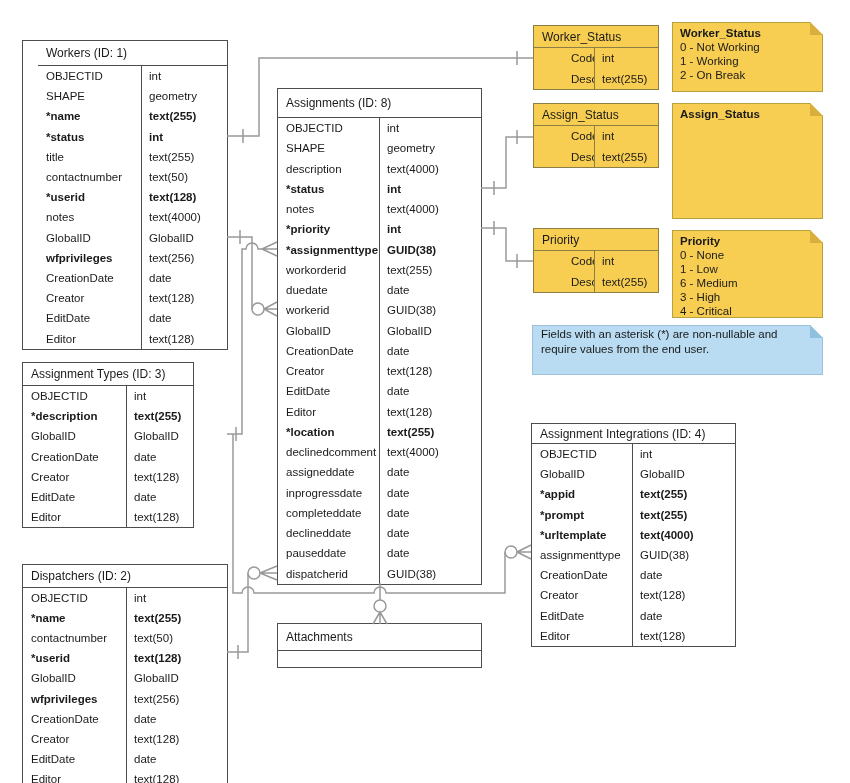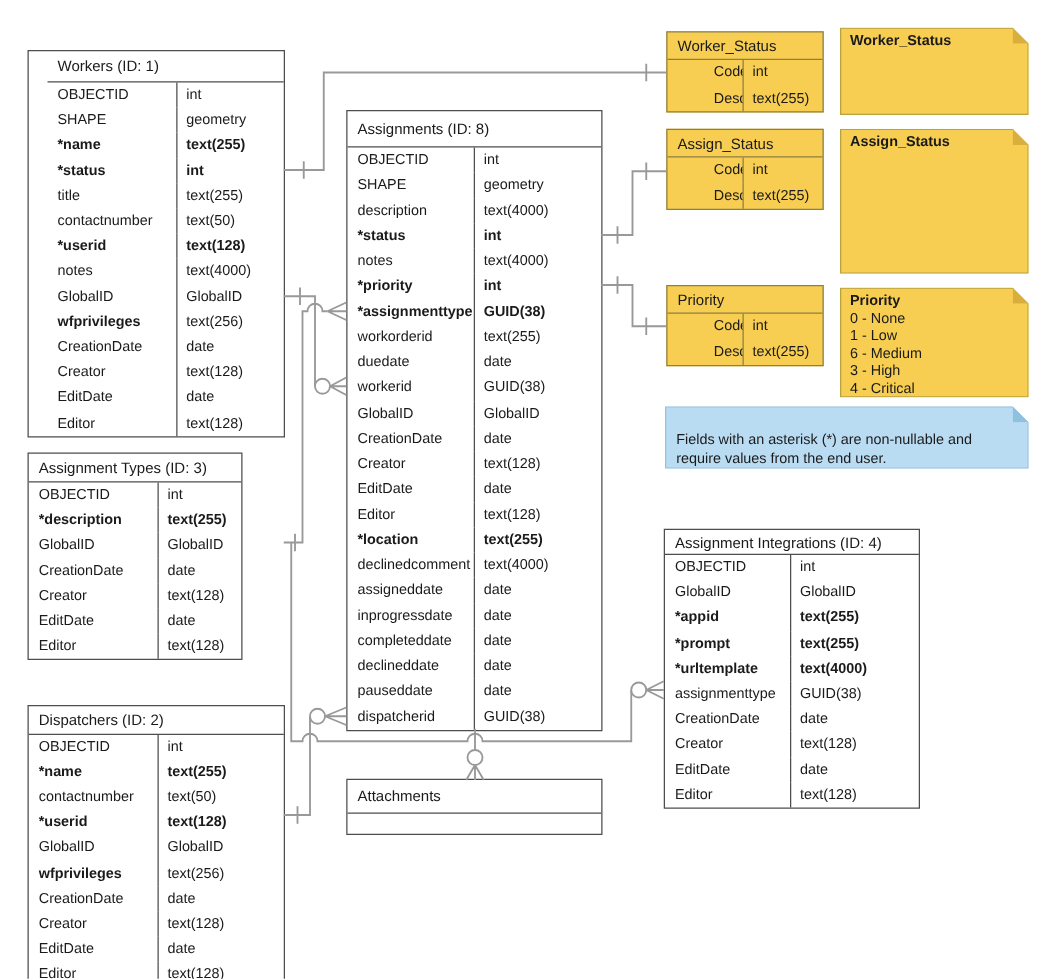--- a/index.html
+++ b/index.html
@@ -28,21 +28,21 @@
   .table.yellow{background:#f8ce52;border-color:#8c7f45;}
   .table.yellow .ttitle{border-color:#8c7f45;}
   .table.yellow .cname{border-color:#8c7f45;padding-left:37px;}
   
   .note{
     position:absolute;box-sizing:border-box;padding:3px 7px 3px 7px;
     font-size:11.5px;line-height:14px;
     clip-path:polygon(0 0,calc(100% - 13px) 0,100% 13px,100% 100%,0 100%);
   }
   .note.yellow-note{background:#f8ce52;border:1px solid #b8a13f;}
-  .note.blue-note{background:#b9dcf2;border:1px solid #9bc2da;padding:19px 8px;line-height:15px;}
+  .note.blue-note{background:#b9dcf2;border:1px solid #9bc2da;padding:1px 8px;line-height:15px;}
   .note .ntitle{font-weight:bold;}
   .nline{white-space:nowrap;}
   .fold{position:absolute;top:0;width:13px;height:13px;}
   .fold.yellow-fold{background:#d8ae3c;clip-path:polygon(0 0,100% 100%,0 100%);}
   .fold.blue-fold{background:#8fc0dd;clip-path:polygon(0 0,100% 100%,0 100%);}
   
   svg.wires{position:absolute;left:0;top:0;pointer-events:none;}
   .wire{stroke:#999999;stroke-width:1.5;fill:none;}
   .wdot{stroke:#999999;stroke-width:1.5;fill:#ffffff;}
 </style>
@@ -379,20 +379,25 @@
         </div>
         <div class="trow">
           <div class="cell cname">Description</div>
           <div class="cell ctype">text(255)</div>
         </div>
       </div>
   </div>
 
   <div class="note yellow-note" style="left:672px;top:22px;width:151px;height:70px;">
     <div class="ntitle">Worker_Status</div>
+    <div>
+        <div class="nline">0 - Not Working</div>
+        <div class="nline">1 - Working</div>
+        <div class="nline">2 - On Break</div>
+      </div>
   </div>
   <div class="fold yellow-fold" style="left:810px;top:22px;"></div>
 
   <div class="note yellow-note" style="left:672px;top:103px;width:151px;height:116px;">
     <div class="ntitle">Assign_Status</div>
   </div>
   <div class="fold yellow-fold" style="left:810px;top:103px;"></div>
 
   <div class="note yellow-note" style="left:672px;top:230px;width:151px;height:88px;">
     <div class="ntitle">Priority</div>

